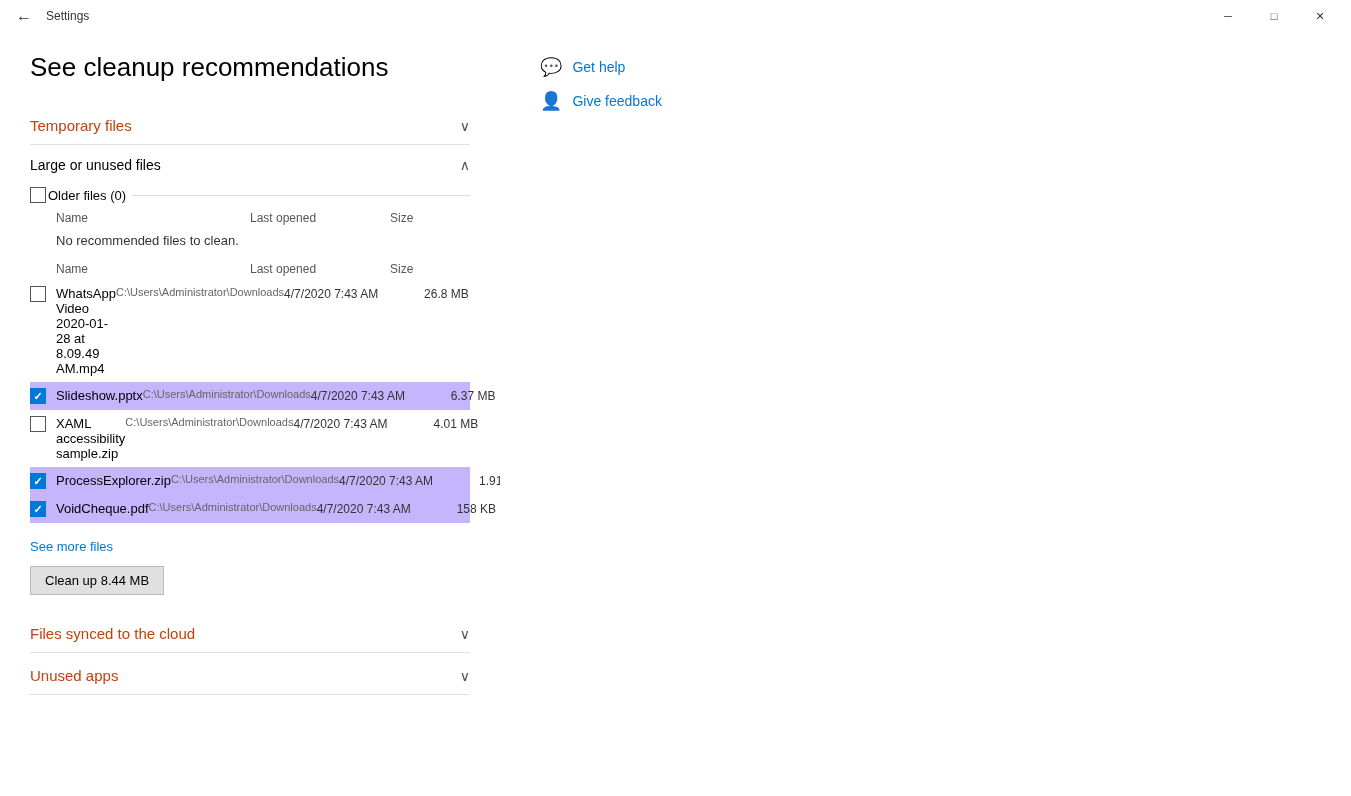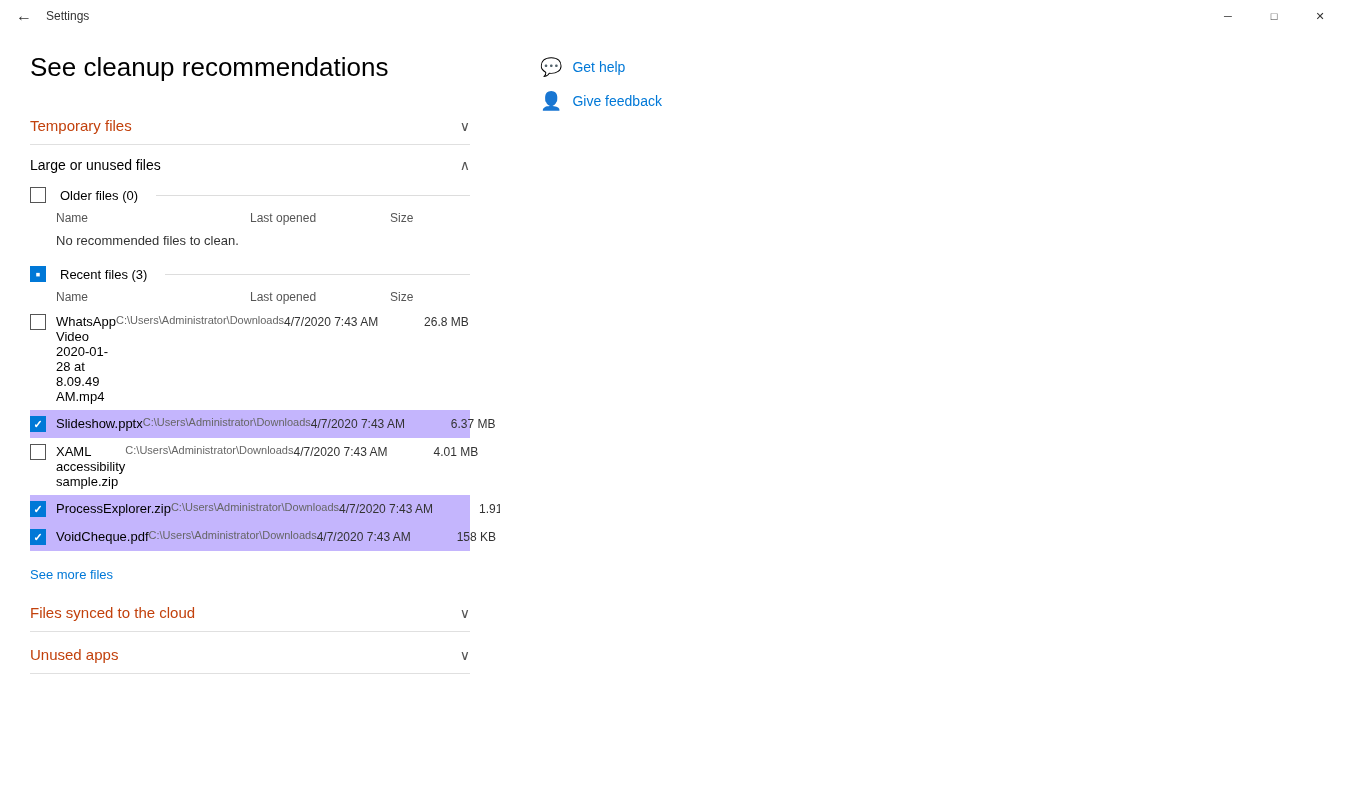--- a/index.html
+++ b/index.html
@@ -112,21 +112,21 @@
     }
 
     
     .file-group {
       margin-bottom: 8px;
     }
 
     .file-group-header {
       display: flex;
       align-items: center;
-      gap: 14px;
+      gap: 2px;
       padding: 6px 0;
     }
 
     .checkbox {
       width: 16px;
       height: 16px;
       border: 1.5px solid #555;
       display: flex;
       align-items: center;
       justify-content: center;
@@ -302,25 +302,20 @@
       <div class="col-headers">
         <span>Name</span>
         <span>Last opened</span>
         <span>Size</span>
       </div>
       <div class="no-files">No recommended files to clean.</div>
     </div>
 
     
     <div class="file-group">
-      <div class="file-group-header">
-        <div class="checkbox indeterminate"></div>
-        <span class="group-label">Recent files (3)</span>
-        <div class="group-divider"></div>
-      </div>
       <div class="col-headers">
         <span>Name</span>
         <span>Last opened</span>
         <span>Size</span>
       </div>
 
       <div id="file-rows-container">
           <div class="file-row">
             <div class="checkbox"></div>
             <div class="file-info">
@@ -366,20 +361,23 @@
             <span class="file-date">4/7/2020 7:43 AM</span>
             <span class="file-size">158 KB</span>
           </div>
         </div>
     </div>
 
     
     <a class="see-more-link">See more files</a>
 
     
+    <div>
+      <button class="cleanup-btn">Clean up 8.44 MB</button>
+    </div>
 
     
     <div class="section-header">
       <span class="section-header-label">Files synced to the cloud</span>
       <span class="chevron">∨</span>
     </div>
 
     
     <div class="section-header" style="margin-top:4px;justify-content:space-between;">
       <span class="section-header-label">Unused apps</span>

